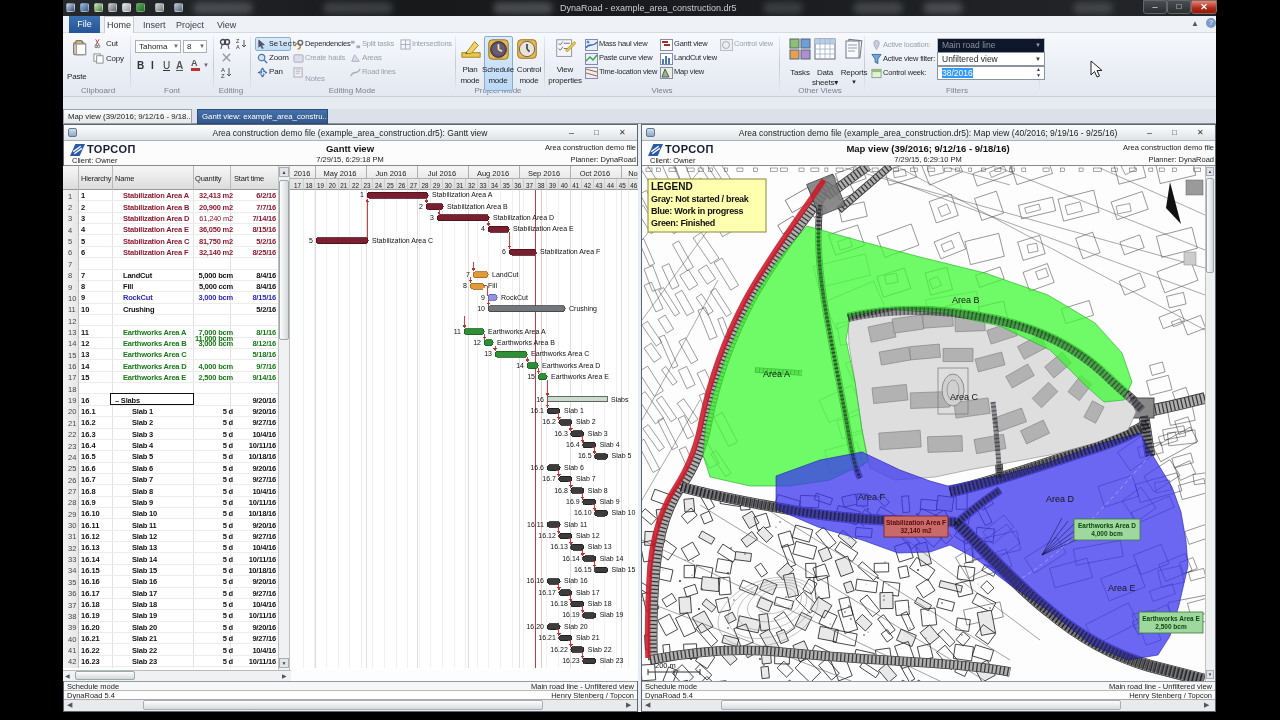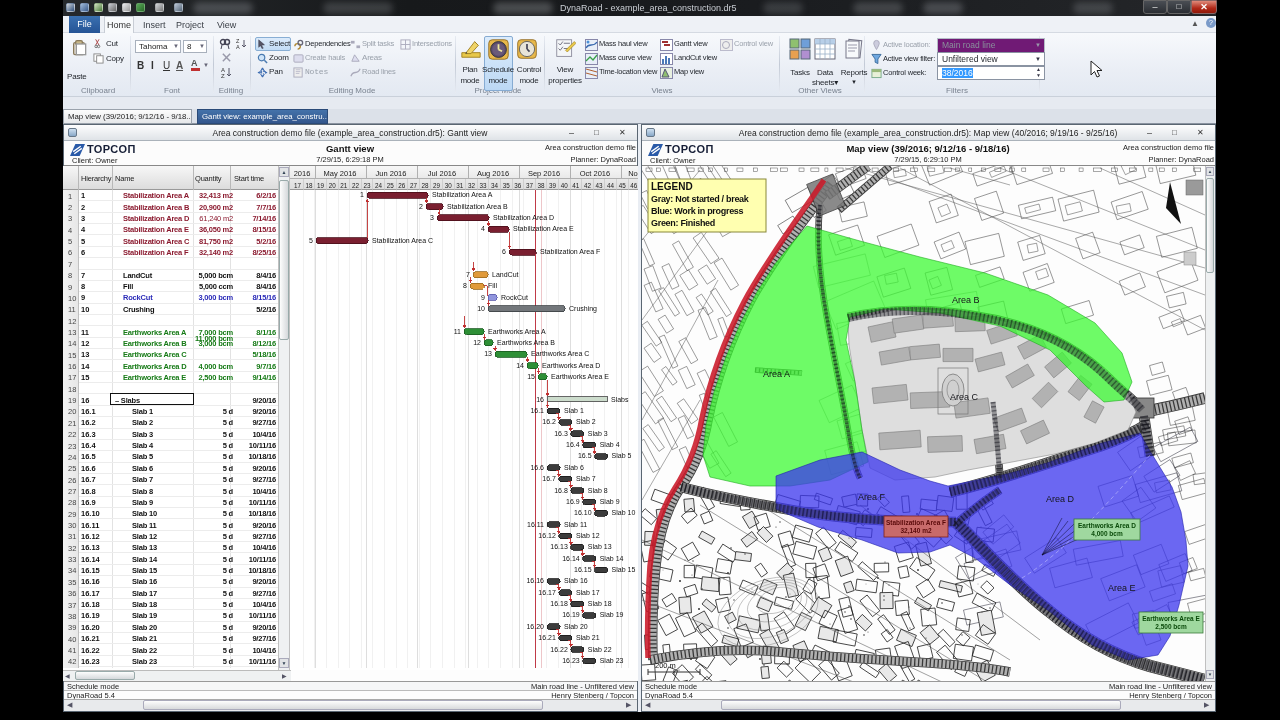--- a/index.html
+++ b/index.html
@@ -96,21 +96,21 @@
     </svg>
 <svg class="abs" style="left:158px;top:66px" width="12" height="12" viewBox="0 0 12 12">
       <text x="0" y="6" font-size="6" fill="#333">A</text>
       <text x="0" y="12" font-size="6" fill="#333">Z</text>
       <path d="M8 2 v8 M6 8 l2 2 2-2" stroke="#556" fill="none"></path>
     </svg>
 <div style="position:absolute;left:192px;top:37px;width:36px;height:14px;background:linear-gradient(#dcebfb,#c2dcf5);border:1px solid #88aed4;border-radius:2px;"></div>
 <svg class="abs" style="left:194px;top:39px" width="10" height="10" viewBox="0 0 12 12">
       <path d="M2 1 L9 7 L5.5 7.5 L7.5 11 L6 11.5 L4.2 8 L2 10 Z" fill="#556" stroke="#334" stroke-width="0.5"></path>
     </svg>
-<div class="lbl" style="left:206px;top:39px;font-size:8px;color:#1e2228;letter-spacing:-0.2px;">Select</div>
+<div class="lbl" style="left:206px;top:39px;font-size:8px;color:#1e2228;letter-spacing:-0.2px;font-family:Liberation Mono, monospace;">Select</div>
 <svg class="abs" style="left:230px;top:39px" width="11" height="11" viewBox="0 0 12 12">
       <path d="M2 8 a3 3 0 1 1 3 3" fill="none" stroke="#b08830" stroke-width="1.5"></path>
       <circle cx="8" cy="4" r="2.5" fill="none" stroke="#667" stroke-width="1.5"></circle>
     </svg>
 <div class="lbl" style="left:242px;top:39px;font-size:7.5px;color:#1e2228;letter-spacing:-0.2px;">Dependencies</div>
 <svg class="abs" style="left:287px;top:39px" width="11" height="11" viewBox="0 0 12 12">
       <rect x="1" y="2" width="4" height="3" fill="#aab"></rect>
       <rect x="7" y="7" width="4" height="3" fill="#aab"></rect>
     </svg>
 <div class="lbl" style="left:299px;top:39px;font-size:7.5px;color:#9aa1ab;letter-spacing:-0.2px;">Split tasks</div>
@@ -134,21 +134,21 @@
 <div class="lbl" style="left:299px;top:53px;font-size:8px;color:#9aa1ab;letter-spacing:-0.2px;">Areas</div>
 <svg class="abs" style="left:194px;top:67px" width="11" height="11" viewBox="0 0 12 12">
       <path d="M6 1 L8 4 H7 V5 H9 L8 4 M6 1 L4 4 H5 V7 M6 11 L4 8 H5 M6 11 L8 8 H7 V7 M2 6 L4 5 V7 M10 6 L8 5" fill="none" stroke="#3a6ab0" stroke-width="1"></path>
       <path d="M6 0.5 L7.5 3 H4.5 Z M6 11.5 L7.5 9 H4.5 Z M0.5 6 L3 4.5 V7.5 Z M11.5 6 L9 4.5 V7.5 Z" fill="#3a6ab0"></path>
     </svg>
 <div class="lbl" style="left:206px;top:67px;font-size:8px;color:#1e2228;letter-spacing:-0.2px;">Pan</div>
 <svg class="abs" style="left:230px;top:67px" width="11" height="11" viewBox="0 0 12 12">
       <rect x="1" y="1" width="9" height="10" fill="#eee" stroke="#aab"></rect>
       <path d="M3 3 h5 M3 5 h5 M3 7 h4" stroke="#bbc"></path>
     </svg>
-<div class="lbl" style="left:242px;top:67px;font-size:8px;color:#9aa1ab;letter-spacing:-0.2px;font-family:Liberation Mono, monospace;">Notes</div>
+<div class="lbl" style="left:242px;top:74px;font-size:8px;color:#9aa1ab;letter-spacing:-0.2px;">Notes</div>
 <svg class="abs" style="left:287px;top:67px" width="11" height="11" viewBox="0 0 12 12">
       <path d="M1 10 C4 2 8 10 11 2" fill="none" stroke="#aab" stroke-width="1.4"></path>
     </svg>
 <div class="lbl" style="left:299px;top:67px;font-size:7.5px;color:#9aa1ab;letter-spacing:-0.2px;">Road lines</div>
 <svg class="abs" style="left:397px;top:38px" width="22" height="22" viewBox="0 0 24 24">
       <path d="M2 21 L22 21 L22 16 L2 16 Z" fill="#e8c84a" stroke="#a08020" stroke-width="1"></path>
       <path d="M6 17 L16 4 L20 8 L12 17 Z" fill="#f0d468" stroke="#a08020" stroke-width="1"></path>
       <path d="M16 4 L20 8" stroke="#a08020"></path>
       <path d="M6 17 L8 17 L7 15 Z" fill="#444"></path>
     </svg>
@@ -180,21 +180,21 @@
 <svg class="abs" style="left:522px;top:39px" width="13" height="12" viewBox="0 0 13 12">
       <rect x="0.5" y="0.5" width="12" height="11" fill="#e8eef8" stroke="#88a"></rect>
       <path d="M1 9 C4 3 8 9 12 3" stroke="#3a6ab0" fill="none" stroke-width="1.3"></path>
       <circle cx="3" cy="3" r="1.5" fill="#4a90d8"></circle>
     </svg>
 <div class="lbl" style="left:536px;top:39px;font-size:7.5px;color:#1e2228;letter-spacing:-0.2px;">Mass haul view</div>
 <svg class="abs" style="left:522px;top:53px" width="13" height="12" viewBox="0 0 13 12">
       <rect x="0.5" y="0.5" width="12" height="11" fill="#e8eef8" stroke="#88a"></rect>
       <path d="M1 8 L5 4 L8 7 L12 2" stroke="#3aa04a" fill="none" stroke-width="1.3"></path>
     </svg>
-<div class="lbl" style="left:536px;top:53px;font-size:7.5px;color:#1e2228;letter-spacing:-0.2px;">Mass curve view</div>
+<div class="lbl" style="left:536px;top:53px;font-size:7.5px;color:#1e2228;letter-spacing:-0.2px;">Paste curve view</div>
 <svg class="abs" style="left:522px;top:67px" width="13" height="12" viewBox="0 0 13 12">
       <rect x="0.5" y="0.5" width="12" height="11" fill="#e8eef8" stroke="#88a"></rect>
       <path d="M1 2 L12 5 M1 6 L12 9" stroke="#b06030" fill="none"></path>
     </svg>
 <div class="lbl" style="left:536px;top:67px;font-size:7.5px;color:#1e2228;letter-spacing:-0.2px;">Time-location view</div>
 <svg class="abs" style="left:597px;top:39px" width="13" height="12" viewBox="0 0 13 12">
       <rect x="0.5" y="0.5" width="12" height="11" fill="#fff" stroke="#88a"></rect>
       <rect x="2" y="2" width="6" height="2" fill="#a03030"></rect>
       <rect x="4" y="5" width="6" height="2" fill="#a03030"></rect>
     </svg>
@@ -234,21 +234,21 @@
       <rect x="6" y="2" width="13" height="17" fill="#eef2f6" stroke="#778" transform="rotate(6 12 10)"></rect>
       <rect x="4" y="3" width="13" height="17" fill="#f8fafc" stroke="#778"></rect>
       <path d="M6 7 h9 M6 10 h9 M6 13 h7" stroke="#99a"></path>
     </svg>
 <div class="lbl" style="left:791px;top:68px;font-size:8px;color:#1e2228;letter-spacing:-0.2px;transform:translateX(-50%);">Reports</div>
 <div class="lbl" style="left:791px;top:78px;font-size:7px;color:#1e2228;letter-spacing:-0.2px;transform:translateX(-50%);">▾</div>
 <svg class="abs" style="left:808px;top:39px" width="11" height="12" viewBox="0 0 12 12">
       <path d="M6 1 a3 3 0 0 1 3 3 c0 2-3 7-3 7 s-3-5-3-7 a3 3 0 0 1 3-3" fill="#ccd" stroke="#aab"></path>
     </svg>
 <div class="lbl" style="left:820px;top:40px;font-size:7.5px;color:#9aa1ab;letter-spacing:-0.2px;">Active location:</div>
-<div style="position:absolute;left:874px;top:38px;width:108px;height:24px;background:#701a75;border:1px solid #b5bcc6;font-size:8.5px;color:#8a919c;line-height:13px;padding-left:4px;">Main road line</div>
+<div style="position:absolute;left:874px;top:38px;width:108px;height:24px;background:#0f172a;border:1px solid #b5bcc6;font-size:8.5px;color:#8a919c;line-height:13px;padding-left:4px;">Main road line</div>
 <div class="lbl" style="left:972px;top:42px;font-size:6px;color:#99a;">▼</div>
 <svg class="abs" style="left:808px;top:53px" width="11" height="12" viewBox="0 0 12 12">
       <path d="M1 1 H11 L7.5 6 V11 L4.5 9.5 V6 Z" fill="#6fa8e0" stroke="#3a6a9a"></path>
     </svg>
 <div class="lbl" style="left:820px;top:54px;font-size:7.5px;color:#1e2228;letter-spacing:-0.2px;">Active view filter:</div>
 <div style="position:absolute;left:874px;top:52px;width:108px;height:14px;background:#fff;border:1px solid #8a93a2;font-size:8.5px;color:#1e2228;line-height:13px;padding-left:4px;">Unfiltered view</div>
 <div class="lbl" style="left:972px;top:56px;font-size:6px;color:#334;">▼</div>
 <svg class="abs" style="left:808px;top:67px" width="11" height="12" viewBox="0 0 12 12">
       <rect x="1" y="2" width="10" height="9" fill="#e8f0d8" stroke="#7a8"></rect>
       <rect x="1" y="2" width="10" height="3" fill="#9ab87a"></rect>

